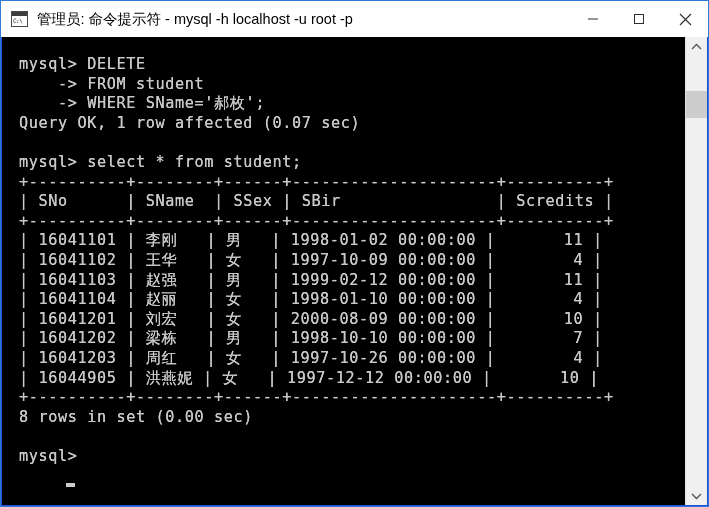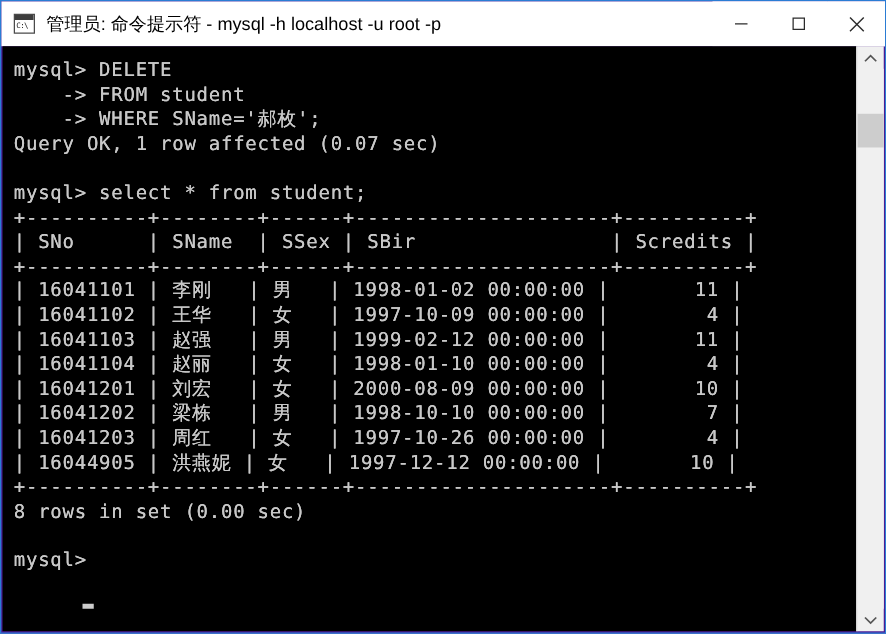--- a/index.html
+++ b/index.html
@@ -12,21 +12,21 @@
     height: 507px;
     overflow: hidden;
     font-family: "Liberation Sans", sans-serif;
   }
 
   #window {
     position: relative;
     width: 709px;
     height: 507px;
     box-sizing: border-box;
-    background: #4c1d95;
+    background: #1d4ed8;
     border: 1px solid #2a7cd4;
     overflow: hidden;
   }
 
   
   #titlebar {
     position: absolute;
     left: 0;
     top: 0;
     width: 707px;
@@ -97,21 +97,21 @@
     top: 36px;
     width: 684px;
     height: 468px;
     background: #000000;
     overflow: hidden;
   }
   #console-text {
     position: absolute;
     left: 5px;
     top: 6px;
-    margin: 4px;
+    margin: 12px;
     font-family: "DejaVu Sans Mono", monospace;
     font-size: 15.2px;
     line-height: 19.6px;
     color: #c8c8c8;
     white-space: pre;
     letter-spacing: 0.04em;
     text-shadow: 0 0 0 #c8c8c8;
   }
   #cursor {
     position: absolute;

